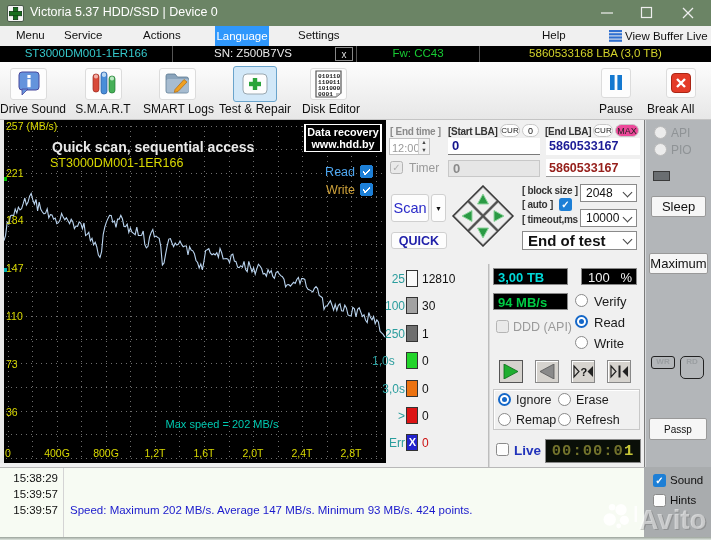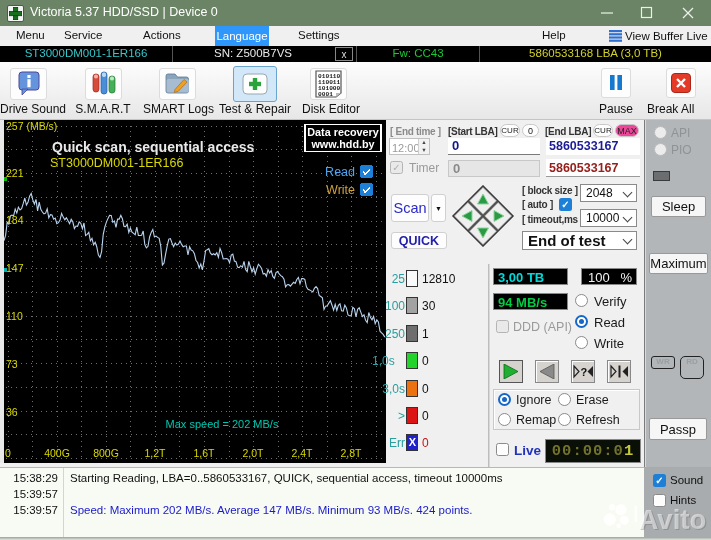--- a/index.html
+++ b/index.html
@@ -319,26 +319,25 @@
 <div class="abs" style="left:644px;top:120px;width:67px;height:347px;background:#b3b6b9;border-left:1px solid #7a7a7a;box-shadow:inset 1px 0 0 #d8dadc"></div>
 <div class="radg" style="left:654px;top:126px"></div>
 <div class="abs" style="left:671px;top:126px;font-size:12px;color:#8f9396">API</div>
 <div class="radg" style="left:654px;top:143px"></div>
 <div class="abs" style="left:671px;top:143px;font-size:12px;color:#8f9396">PIO</div>
 <div class="abs" style="left:653px;top:171px;width:17px;height:10px;background:#6a6e71;border:1px solid #3a3a3a"></div>
 <div class="abs" style="left:651px;top:196px;width:55px;height:21px;background:#f6f6f6;border:1px solid #999;border-radius:2px;font-size:13px;color:#111;text-align:center;line-height:20px">Sleep</div>
 <div class="abs" style="left:649px;top:253px;width:59px;height:21px;background:#f6f6f6;border:1px solid #999;border-radius:2px;font-size:13px;color:#111;text-align:center;line-height:20px">Maximum</div>
 <div class="abs" style="left:651px;top:356px;width:24px;height:13px;background:#b3b6b9;border:1.6px solid #222;border-radius:3px;font-size:8px;color:#9a9ea1;text-align:center;line-height:10px;font-weight:bold">WR</div>
 <div class="abs" style="left:680px;top:356px;width:24px;height:23px;background:#b3b6b9;border:1.6px solid #222;border-radius:5px;font-size:8px;color:#9a9ea1;text-align:center;line-height:10px;font-weight:bold">RD</div>
-<div class="abs" style="left:649px;top:418px;width:58px;height:22px;background:#f6f6f6;border:1px solid #999;border-radius:2px;font-size:13px;color:#111;text-align:center;line-height:21px">Passp</div>
+<div class="abs" style="left:649px;top:418px;width:58px;height:22px;background:#f6f6f6;border:1px solid #999;border-radius:2px;font-size:10px;color:#111;text-align:center;line-height:21px">Passp</div>
 
 <div class="abs" style="left:0;top:467px;width:644px;height:73px;background:#f7fbf3;border-top:1px solid #b8b8b8">
  <div class="abs" style="left:63px;top:0;width:1px;height:73px;background:#d4d4d4"></div>
  <div class="abs" style="left:0;top:4px;width:58px;text-align:right;font-size:11.5px;color:#111">15:38:29</div>
- <div class="abs" style="left:70px;top:4px;font-size:11.5px;color:#111">Starting Reading, LBA=0..5860533167, QUICK, sequential access, timeout 10000ms</div>
  <div class="abs" style="left:0;top:20px;width:58px;text-align:right;font-size:11.5px;color:#111">15:39:57</div>
  <div class="abs" style="left:0;top:36px;width:58px;text-align:right;font-size:11.5px;color:#111">15:39:57</div>
  <div class="abs" style="left:70px;top:36px;font-size:11.5px;color:#1a1acc">Speed: Maximum 202 MB/s. Average 147 MB/s. Minimum 93 MB/s. 424 points.</div>
 </div>
 <div class="abs" style="left:644px;top:467px;width:67px;height:73px;background:#a9acae">
  <div class="chk" style="left:9px;top:7px">✓</div>
  <div class="abs" style="left:26px;top:7px;font-size:11.5px;color:#111">Sound</div>
  <div class="chkw" style="left:9px;top:27px"></div>
  <div class="abs" style="left:26px;top:27px;font-size:11.5px;color:#111">Hints</div>
 </div>

